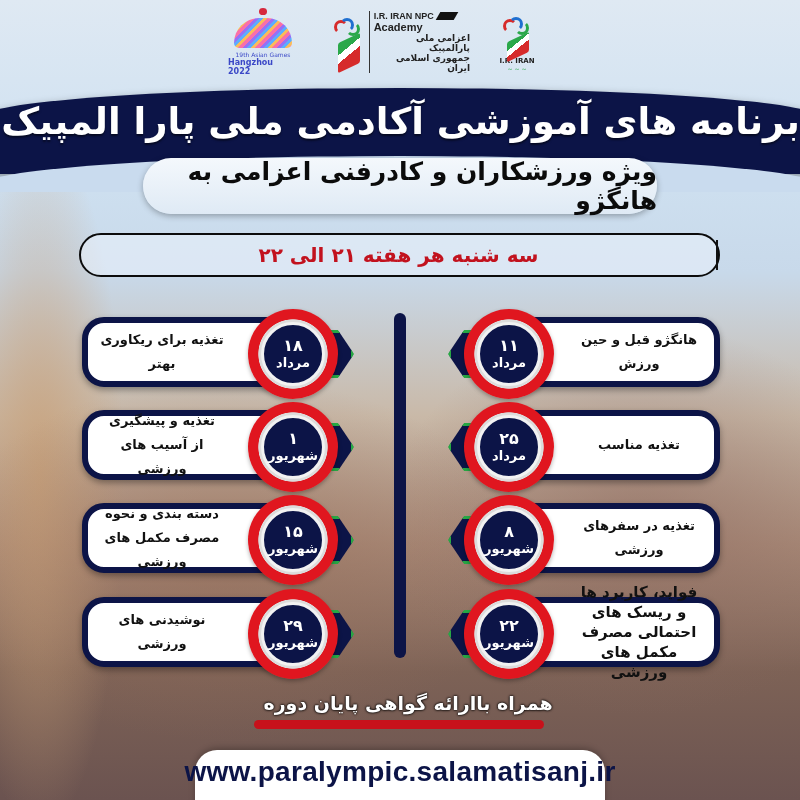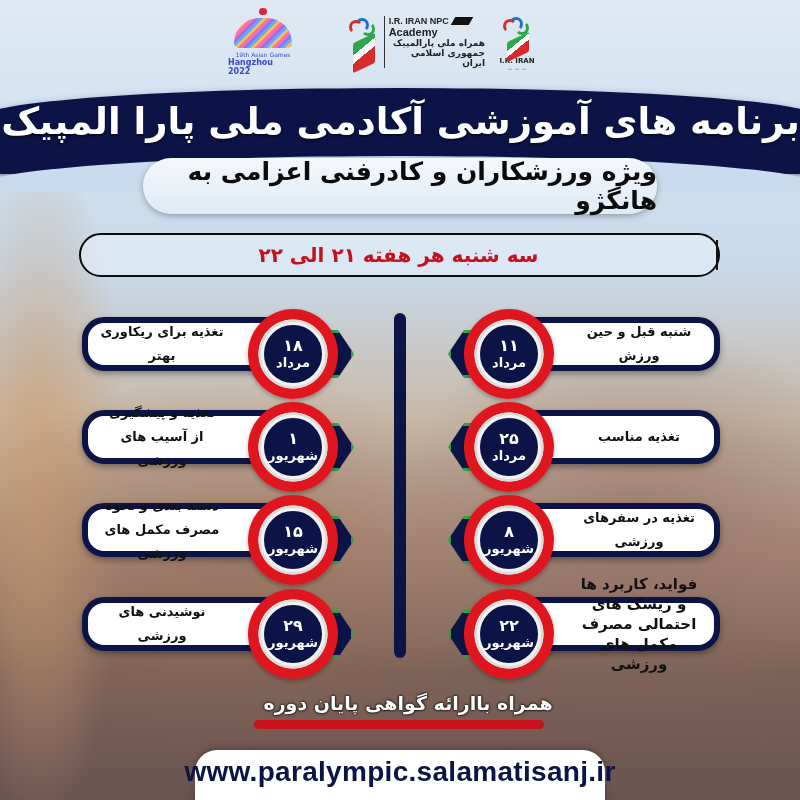--- a/index.html
+++ b/index.html
@@ -15,21 +15,21 @@
   }
 
   
   .logo-box { position: absolute; top: 8px; height: 68px; display: flex; align-items: center; justify-content: center; }
   .logo-hz { left: 228px; width: 70px; flex-direction: column; }
   .hz-arc { width: 58px; height: 36px; border-radius: 30px 30px 6px 6px;
             background: repeating-linear-gradient(135deg, #ff5a9b 0 3px, #8a5cf6 3px 6px, #46a3ff 6px 9px, #ffb340 9px 12px); opacity: .85; }
   .hz-star { width: 8px; height: 8px; border-radius: 50%; background: #d6283c; margin-bottom: 3px; }
   .hz-t1 { font-size: 6px; color: #3b48c7; margin-top: 3px; }
   .hz-t2 { font-size: 8px; color: #3b48c7; font-weight: bold; }
-  .logo-npc { left: 345px; width: 140px; }
+  .logo-npc { left: 330px; width: 140px; }
   .agitos { width: 36px; height: 56px; position: relative; }
   .agitos .a1 { position:absolute; left:4px; top:6px; width:14px; height:14px; border:3px solid #d62b2b; border-right-color: transparent; border-bottom-color: transparent; border-radius:50%; }
   .agitos .a2 { position:absolute; left:10px; top:4px; width:14px; height:14px; border:3px solid #1f6fd0; border-left-color:transparent; border-bottom-color: transparent; border-radius:50%; }
   .agitos .a3 { position:absolute; left:16px; top:8px; width:14px; height:14px; border:3px solid #2aa84a; border-left-color:transparent; border-top-color: transparent; border-radius:50%; }
   .agitos .flag { position:absolute; left:8px; top:24px; width:22px; height:30px;
      background: linear-gradient(160deg, #2aa84a 0 33%, #fff 33% 55%, #d62b2b 55% 100%); transform: skewY(-25deg); border-radius: 2px; }
   .npc-text { margin-left: 4px; border-left: 1px solid #333; padding-left: 4px; color: #222; }
   .npc-text .e1 { font-size: 9px; font-weight: bold; font-family: "Liberation Sans", sans-serif; }
   .npc-text .e2 { font-size: 11px; font-weight: bold; font-family: "Liberation Sans", sans-serif; }
   .npc-text .f1, .npc-text .f2 { font-size: 9px; font-weight: bold; direction: rtl; }
@@ -70,21 +70,21 @@
     display: flex; align-items: center;
   }
   .date-half { flex: 1; text-align: center; color: #c2121e; font-size: 20px; font-weight: bold; direction: rtl; }
   .date-divider { width: 2px; height: 30px; background: #111; }
 
   .center-line { position:absolute; left: 394px; top: 313px; width: 12px; height: 345px; background:#0c1447; border-radius: 6px; }
 
   
   .card { position: absolute; width: 268px; height: 74px; }
   .card .body {
-    position: absolute; top: 0; height: 54px; width: 222px;
+    position: absolute; top: 0; height: 70px; width: 222px;
     background:#fff; border: 6px solid #0c1447; border-radius: 22px;
     box-shadow: 0 3px 6px rgba(0,0,0,.35);
     display:flex; align-items:center; justify-content:center; text-align:center;
     color:#111; font-weight:bold; direction: rtl;
   }
   .card .topic { font-size: 13px; line-height: 24px; }
   .card .topic.small { font-size: 15px; line-height: 20px; }
   .card .ring {
     position:absolute; top: -8px; width: 90px; height: 90px; border-radius:50%;
     background: radial-gradient(circle at 50% 50%, #dcdcdc 0 54%, #e0161f 55% 100%);
@@ -146,21 +146,21 @@
       <div class="a2"></div>
       <div class="a3"></div>
       <div class="flag"></div>
   </div>
   <div class="npc-text">
     <div style="display:flex;align-items:center;">
       <span class="e1">I.R. IRAN NPC</span>
       <span class="cap"></span>
     </div>
     <div class="e2">Academy</div>
-    <div class="f1">همراه ملی پارالمپیک</div>
+    <div class="f1">اعزامی ملی پارالمپیک</div>
     <div class="f2">جمهوری اسلامی ایران</div>
   </div>
 </div>
 
 <div class="logo-box logo-iran">
   <div class="agitos" style="height:44px">
     <div class="a1"></div>
       <div class="a2"></div>
       <div class="a3"></div>
       <div class="flag" style="height:20px"></div>
@@ -177,21 +177,21 @@
 
 <div class="date-bar">
   <div class="date-half">سه شنبه هر هفته ۲۱ الی ۲۲</div>
   <div class="date-divider"></div>
 </div>
 
 <div class="center-line"></div>
 
 <div class="card right" style="left:452px; top:317px;">
   <div class="body">
-    <span class="topic">شنبه قبل و حین ورزش</span>
+    <span class="topic">هانگژو قبل و حین ورزش</span>
   </div>
   <div class="num-tag">۱</div>
   <div class="ring"></div>
   <div class="date-disc">
     <span class="day">۱۱</span>
     <span class="month">مرداد</span>
   </div>
 </div>
 
 <div class="card right" style="left:452px; top:410px;">

